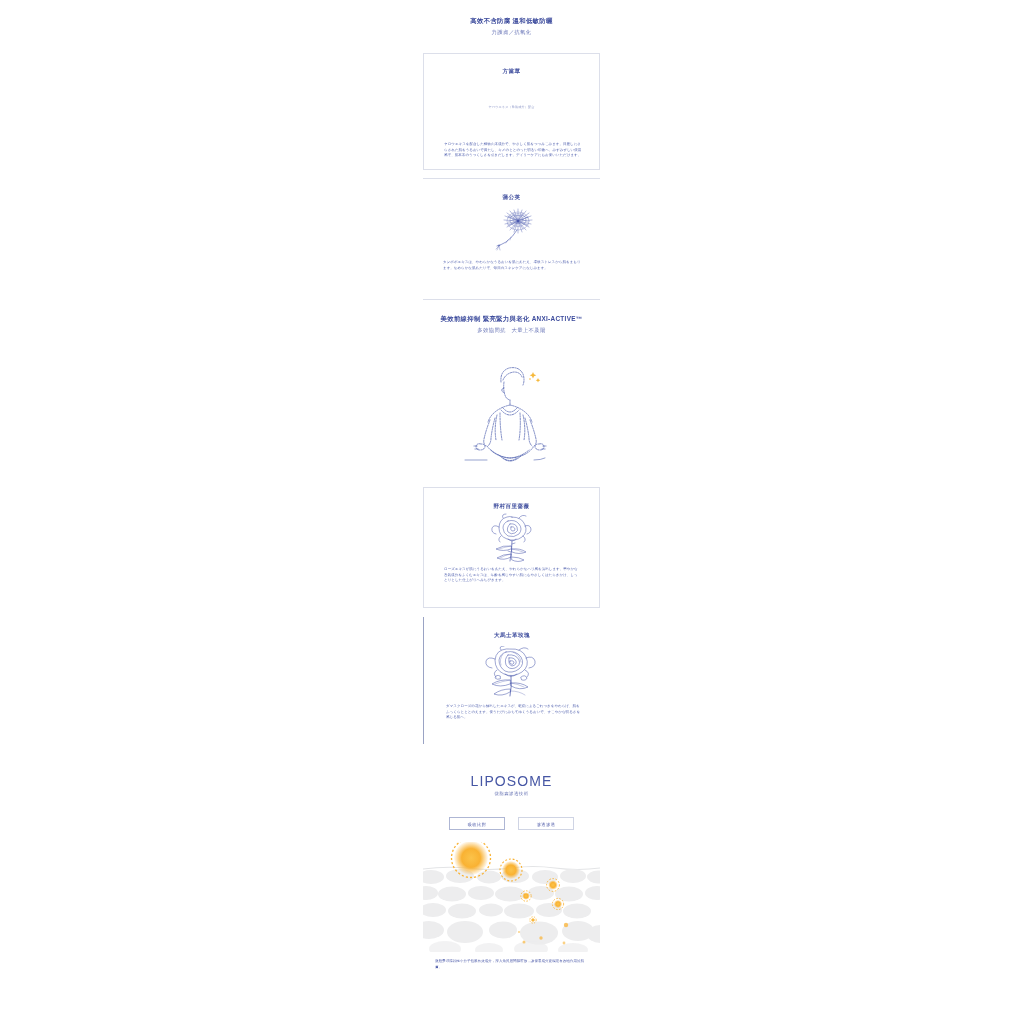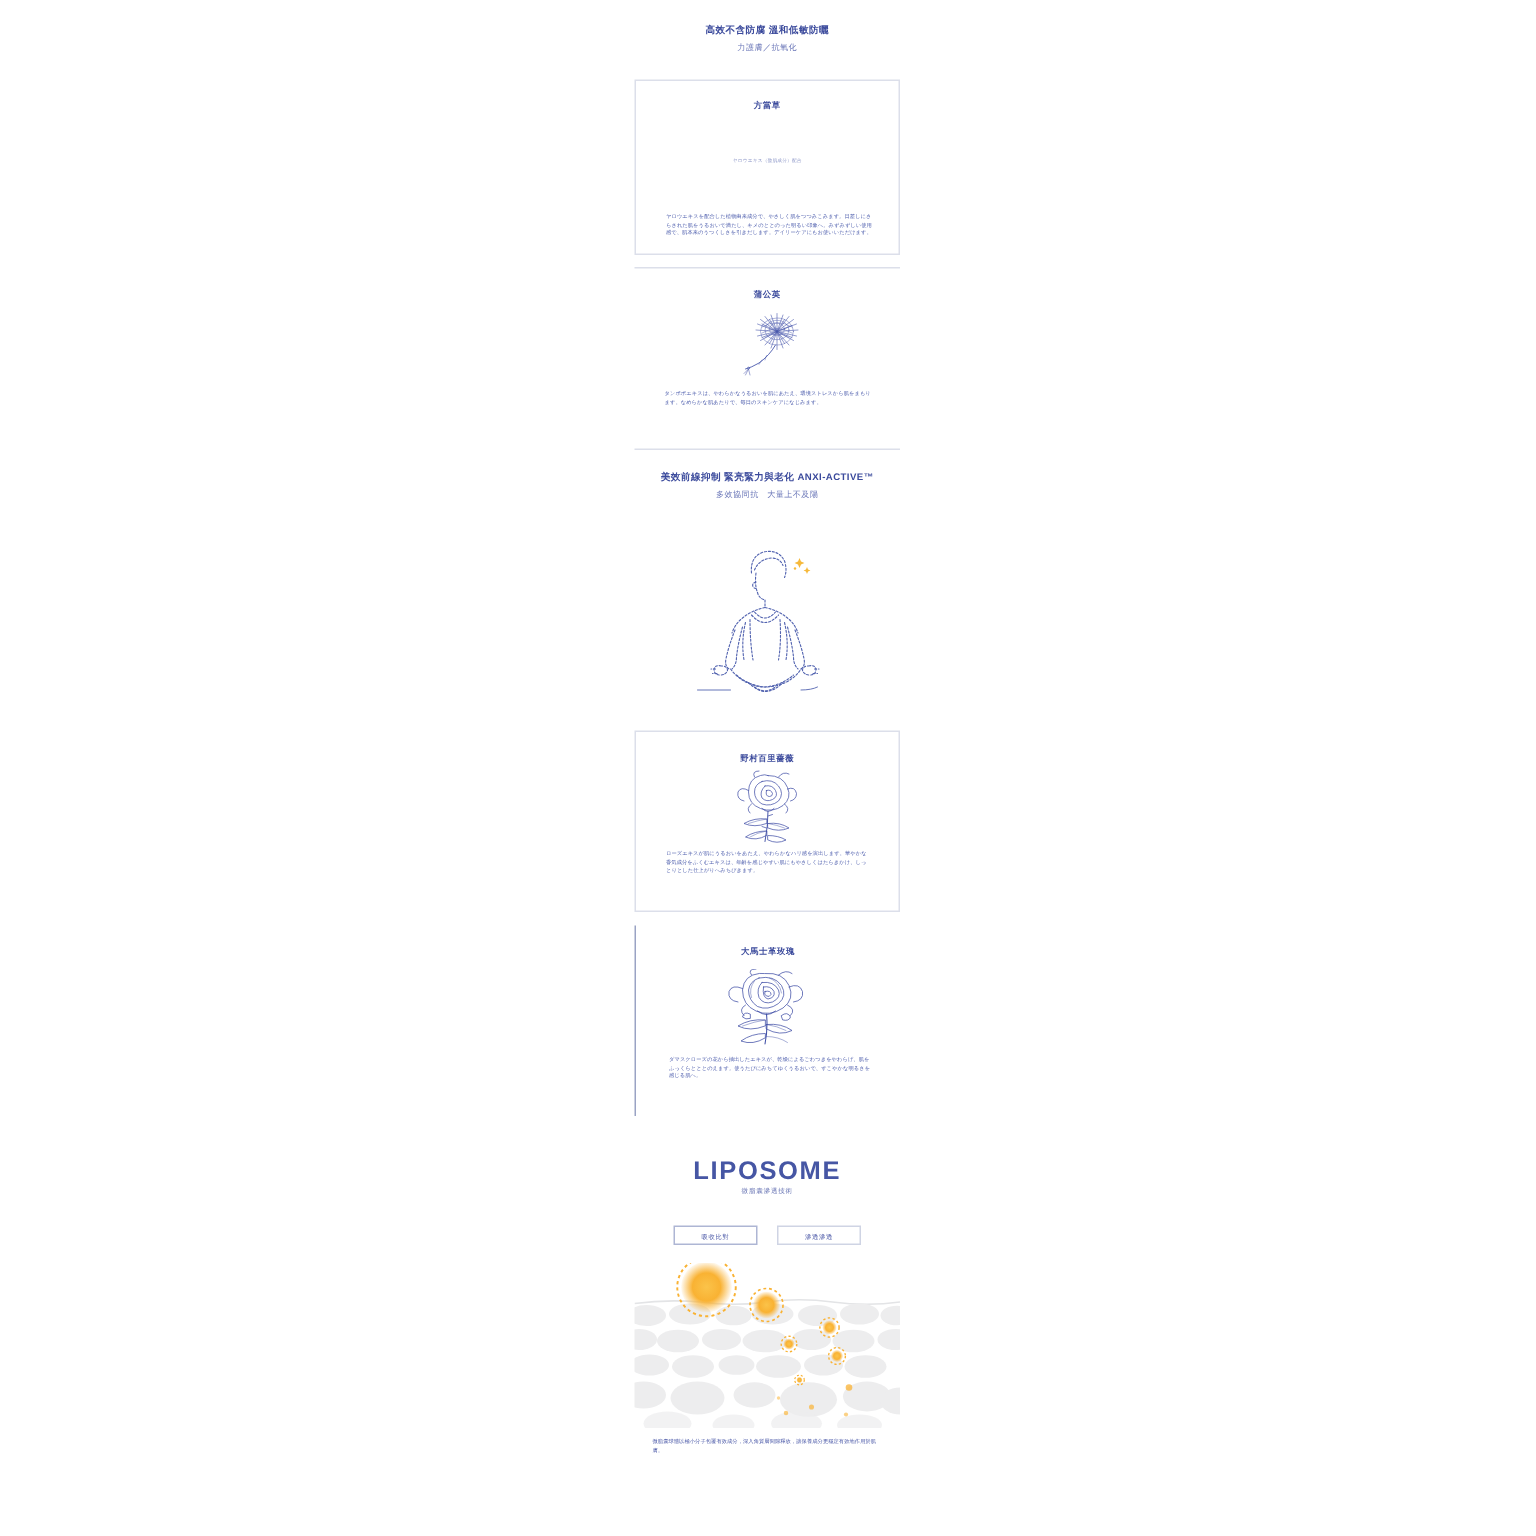--- a/index.html
+++ b/index.html
@@ -129,24 +129,24 @@
   #lipo {
     position: absolute;
     left: 0;
     top: 768px;
     width: 177px;
     height: 256px;
   }
   .lipo-title {
     text-align: center;
     color: #4656a4;
-    font-size: 17px;
+    font-size: 14px;
     line-height: 14px;
     letter-spacing: 1.1px;
-    font-weight: 700;
+    font-weight: 400;
     margin-top: 6px;
   }
   .lipo-sub {
     text-align: center;
     color: #6c78b6;
     font-size: 4.4px;
     line-height: 8px;
     letter-spacing: .5px;
     margin-top: 2px;
   }

